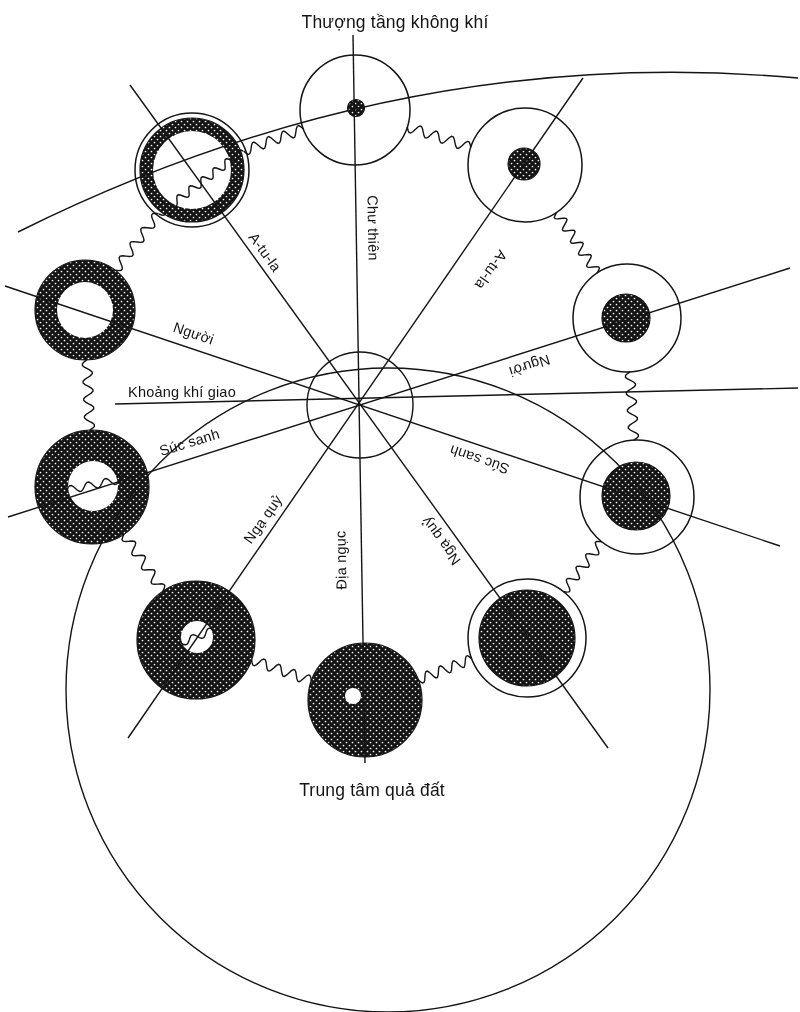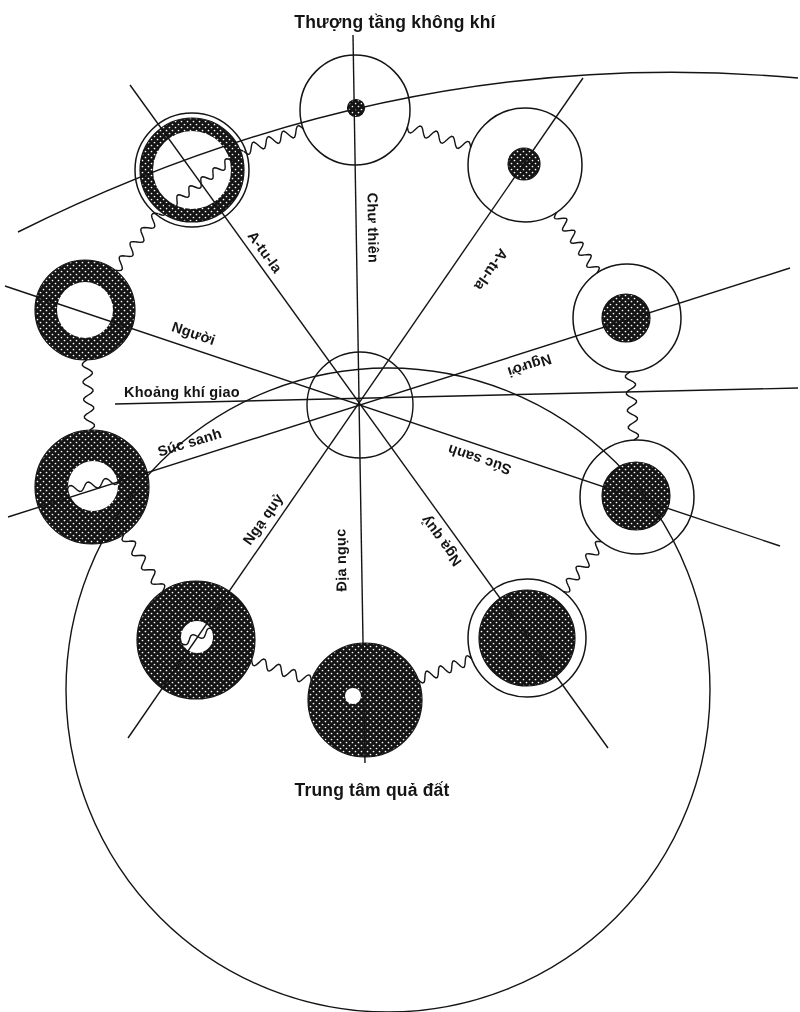--- a/index.html
+++ b/index.html
@@ -1,17 +1,17 @@
 <!DOCTYPE html>
 <html style="--ink: #141414; --paper: #ffffff;"><head>
 <meta charset="utf-8">
 <style>
   html,body{margin:0;padding:0;background:#ffffff;}
   .page{position:relative;width:800px;height:1012px;background:var(--paper,#fff);overflow:hidden;
-        font-family:"Liberation Sans", sans-serif;font-weight:bold;}
+        font-family:"Liberation Sans", sans-serif;}
   svg{display:block;}
   .ln{fill:none;stroke:var(--ink,#141414);stroke-width:1.4;}
   .fw{fill:#ffffff;stroke:var(--ink,#141414);stroke-width:1.5;}
   .fp{fill:url(#stipple);stroke:var(--ink,#141414);stroke-width:1.2;}
   .wh{fill:#ffffff;stroke:none;}
   .pat-bg{fill:var(--ink,#141414);}
   .lbl{fill:var(--ink,#141414);font-family:"Liberation Sans",sans-serif;font-size:14.5px;letter-spacing:.2px;}
   .big{font-size:17.5px;}
 </style>
 </head>

